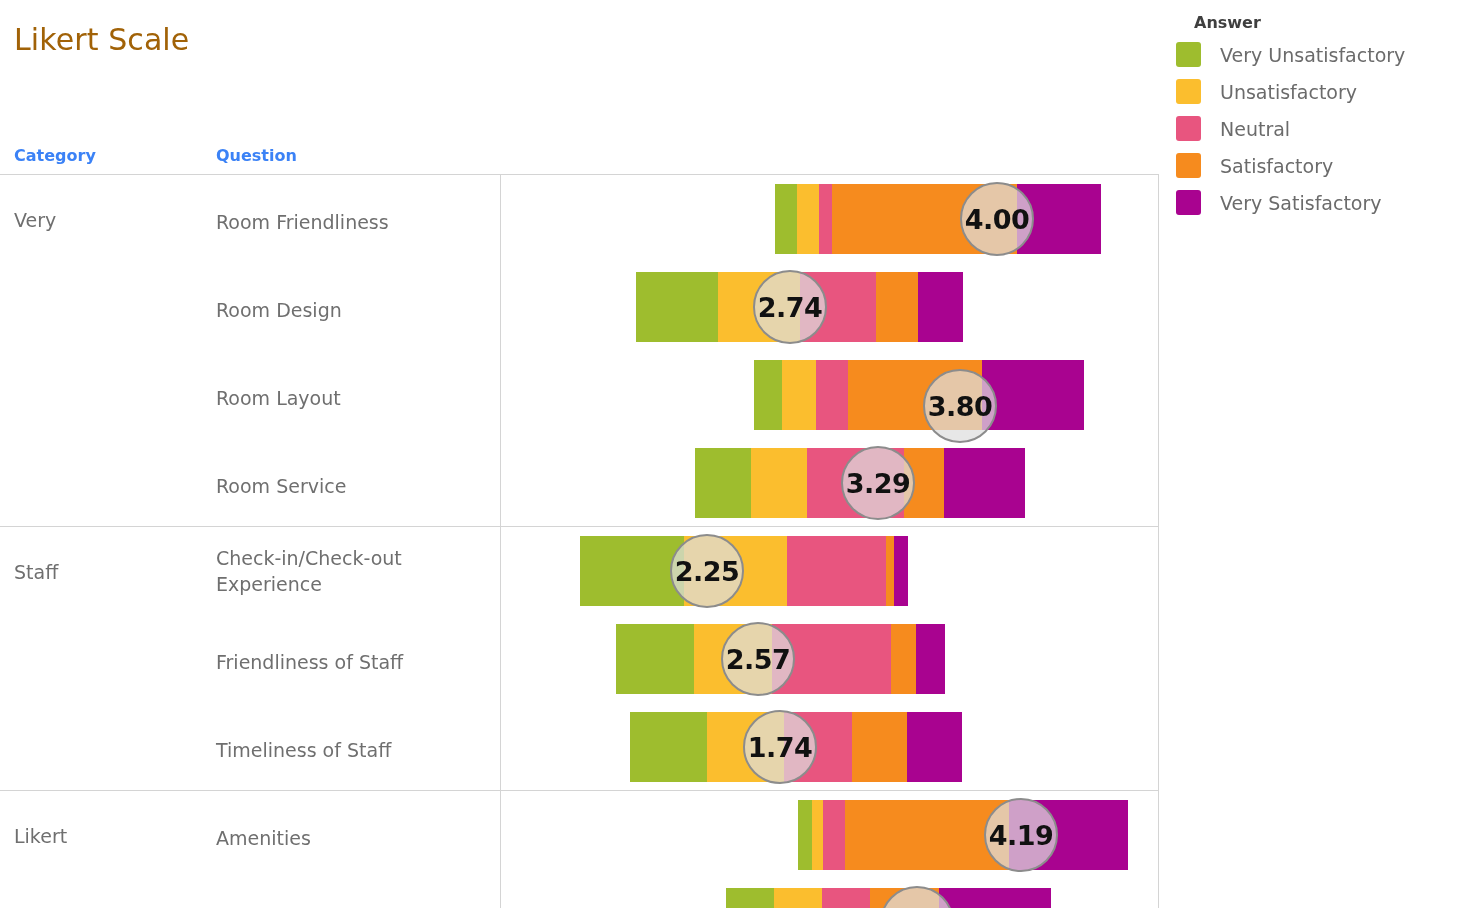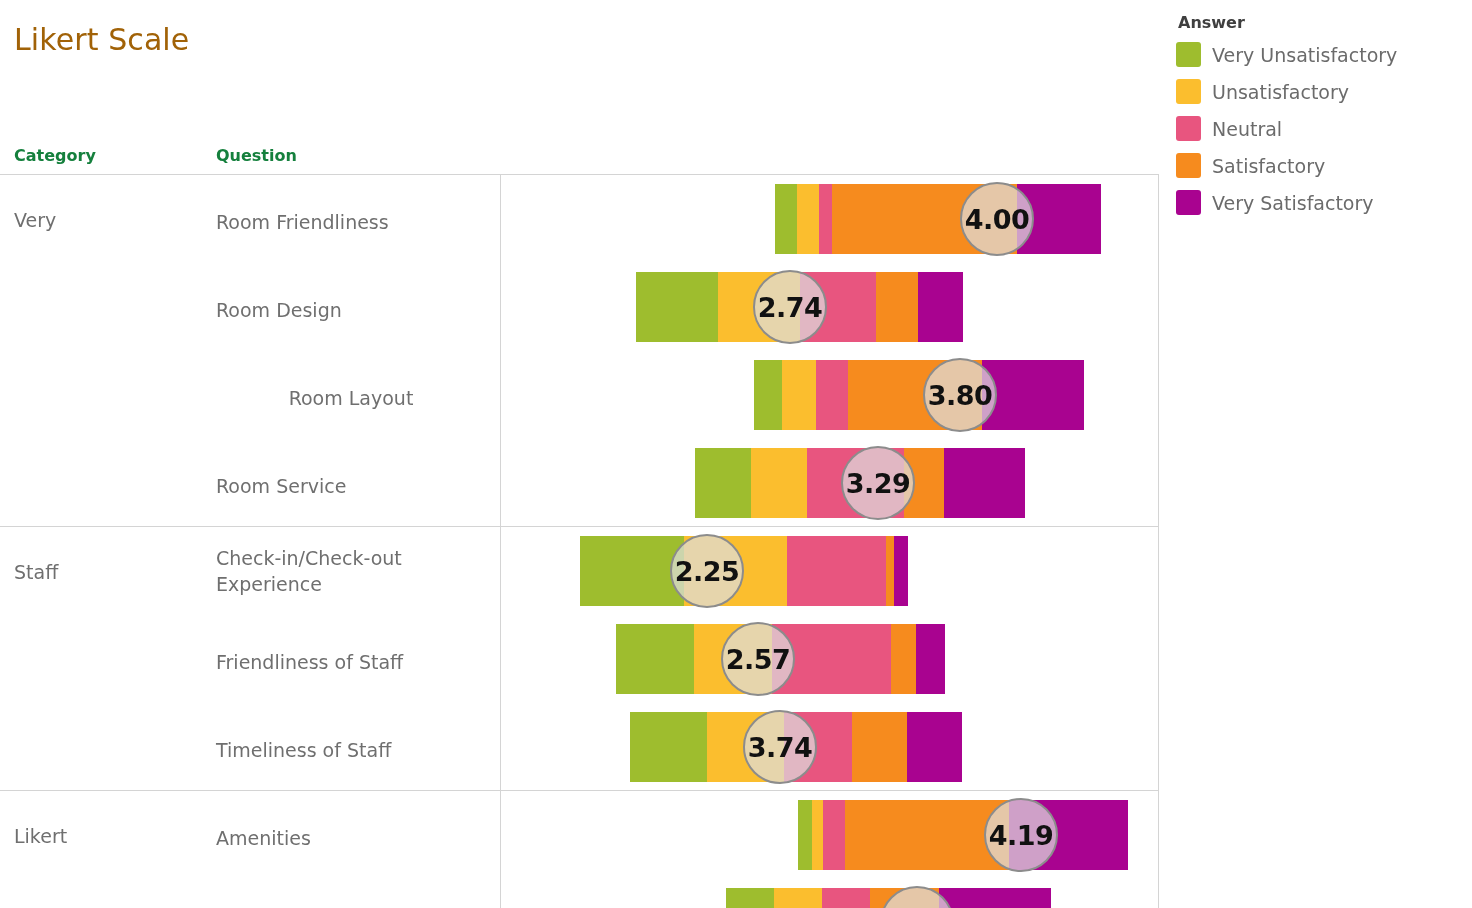--- a/index.html
+++ b/index.html
@@ -32,53 +32,53 @@
   #legend {
     position: absolute;
     left: 1176px;
     top: 13px;
     width: 290px;
   }
   #legend-title {
     font-size: 16px;
     font-weight: bold;
     color: #3f3f3f;
-    margin: 0 0 4px 2px;
+    margin: 0 0 4px 18px;
   }
   .legend-item {
     display: flex;
     align-items: center;
     height: 37px;
   }
   .legend-swatch {
     width: 25px;
     height: 25px;
     border-radius: 3px;
     flex: 0 0 auto;
   }
   .legend-label {
-    margin-left: 11px;
+    margin-left: 19px;
     font-size: 19px;
     color: #6b6b6b;
     white-space: nowrap;
   }
 
   
   #col-headers {
     position: absolute;
     left: 0;
     top: 146px;
     width: 1159px;
     height: 28px;
   }
   .col-header {
     position: absolute;
     font-size: 16px;
     font-weight: bold;
-    color: #15803d;
+    color: #3b82f6;
   }
   #hdr-category { left: 14px; top: 0; }
   #hdr-question { left: 216px; top: 0; }
 
   
   #table-body {
     position: absolute;
     left: 0;
     top: 174px;
     width: 1159px;
@@ -223,30 +223,30 @@
             <div class="seg" style="width: 82px; background: rgb(158, 189, 46);"></div>
             <div class="seg" style="width: 82px; background: rgb(251, 190, 46);"></div>
             <div class="seg" style="width: 76px; background: rgb(232, 85, 127);"></div>
             <div class="seg" style="width: 42px; background: rgb(246, 139, 30);"></div>
             <div class="seg" style="width: 45px; background: rgb(169, 3, 144);"></div>
           </div>
           <div class="bubble" style="left: 753px; top: 7px;">2.74</div>
         </div>
       </div>
       <div class="qrow">
-        <div class="qlabel" style="top: 34px; text-align: center;">Room Layout</div>
+        <div class="qlabel" style="top: 34px;">Room Layout</div>
         <div class="bar-wrap">
           <div class="bar" style="left: 754px; top: 9px;">
             <div class="seg" style="width: 28px; background: rgb(158, 189, 46);"></div>
             <div class="seg" style="width: 34px; background: rgb(251, 190, 46);"></div>
             <div class="seg" style="width: 32px; background: rgb(232, 85, 127);"></div>
             <div class="seg" style="width: 134px; background: rgb(246, 139, 30);"></div>
             <div class="seg" style="width: 102px; background: rgb(169, 3, 144);"></div>
           </div>
-          <div class="bubble" style="left: 923px; top: 7px;">3.80</div>
+          <div class="bubble" style="left: 923px; top: 18px;">3.80</div>
         </div>
       </div>
       <div class="qrow">
         <div class="qlabel" style="top: 34px;">Room Service</div>
         <div class="bar-wrap">
           <div class="bar" style="left: 695px; top: 9px;">
             <div class="seg" style="width: 56px; background: rgb(158, 189, 46);"></div>
             <div class="seg" style="width: 56px; background: rgb(251, 190, 46);"></div>
             <div class="seg" style="width: 97px; background: rgb(232, 85, 127);"></div>
             <div class="seg" style="width: 40px; background: rgb(246, 139, 30);"></div>
@@ -287,21 +287,21 @@
       <div class="qrow">
         <div class="qlabel" style="top: 34px;">Timeliness of Staff</div>
         <div class="bar-wrap">
           <div class="bar" style="left: 630px; top: 9px;">
             <div class="seg" style="width: 77px; background: rgb(158, 189, 46);"></div>
             <div class="seg" style="width: 77px; background: rgb(251, 190, 46);"></div>
             <div class="seg" style="width: 68px; background: rgb(232, 85, 127);"></div>
             <div class="seg" style="width: 55px; background: rgb(246, 139, 30);"></div>
             <div class="seg" style="width: 55px; background: rgb(169, 3, 144);"></div>
           </div>
-          <div class="bubble" style="left: 743px; top: 7px;">3.74</div>
+          <div class="bubble" style="left: 743px; top: 7px;">1.74</div>
         </div>
       </div>
     </div>
     <div class="group-block last" style="height: 176px;">
       <div class="group-label" style="top: 34px;">Likert</div>
       <div class="qrow">
         <div class="qlabel" style="top: 34px;">Amenities</div>
         <div class="bar-wrap">
           <div class="bar" style="left: 798px; top: 9px;">
             <div class="seg" style="width: 14px; background: rgb(158, 189, 46);"></div>

